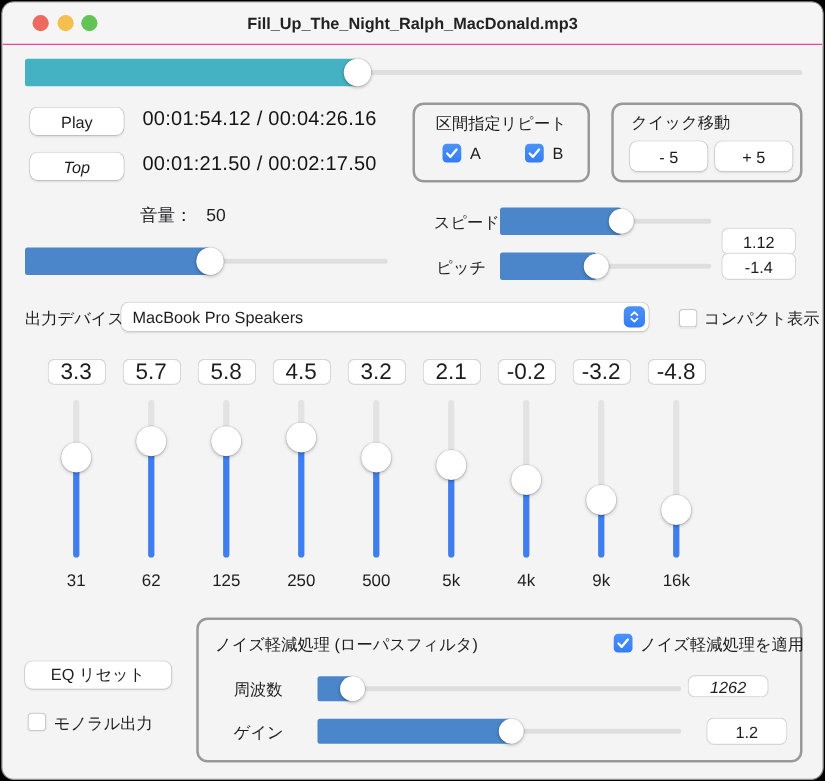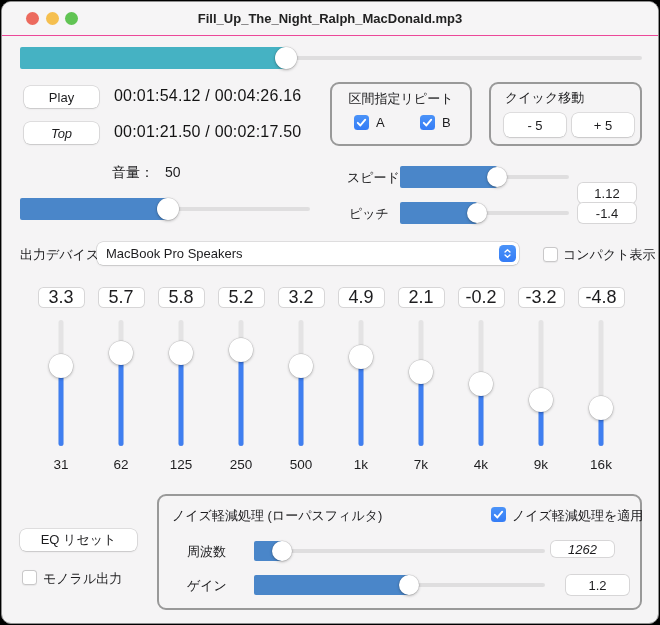--- a/index.html
+++ b/index.html
@@ -160,57 +160,48 @@
     <div class="field eq-value">5.8</div>
     <div class="vslider" style="--pct: 25.833333333333336%;">
       <div class="vs-track"></div>
       <div class="vs-fill"></div>
       <div class="vs-thumb"></div>
     </div>
     <div class="eq-freq">125</div>
   </div>
 
   <div class="eq-band">
-    <div class="field eq-value">5.2</div>
+    <div class="field eq-value">4.5</div>
     <div class="vslider" style="--pct: 23.75%;">
       <div class="vs-track"></div>
       <div class="vs-fill"></div>
       <div class="vs-thumb"></div>
     </div>
     <div class="eq-freq">250</div>
   </div>
 
   <div class="eq-band">
     <div class="field eq-value">3.2</div>
     <div class="vslider" style="--pct: 36.66666666666667%;">
       <div class="vs-track"></div>
       <div class="vs-fill"></div>
       <div class="vs-thumb"></div>
     </div>
     <div class="eq-freq">500</div>
   </div>
 
-  <div class="eq-band">
-    <div class="field eq-value">4.9</div>
-    <div class="vslider" style="--pct: 29.583333333333332%;">
-      <div class="vs-track"></div>
-      <div class="vs-fill"></div>
-      <div class="vs-thumb"></div>
-    </div>
-    <div class="eq-freq">1k</div>
-  </div>
 
   <div class="eq-band">
     <div class="field eq-value">2.1</div>
     <div class="vslider" style="--pct: 41.25%;">
       <div class="vs-track"></div>
       <div class="vs-fill"></div>
       <div class="vs-thumb"></div>
     </div>
-    <div class="eq-freq">7k</div>
+    <div class="eq-freq">5k</div>
   </div>
 
   <div class="eq-band">
     <div class="field eq-value">-0.2</div>
     <div class="vslider" style="--pct: 50.83333333333333%;">
       <div class="vs-track"></div>
       <div class="vs-fill"></div>
       <div class="vs-thumb"></div>
     </div>
     <div class="eq-freq">4k</div>

